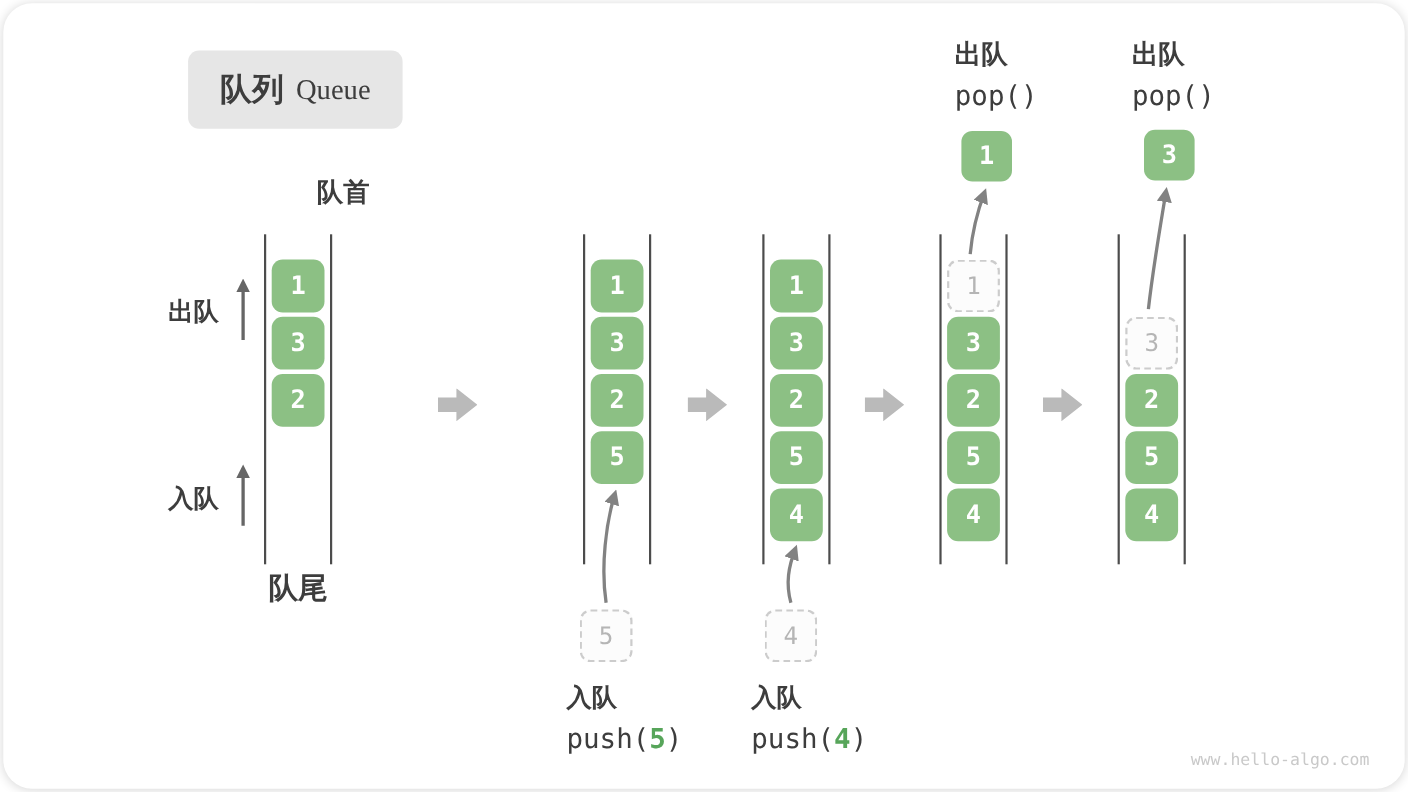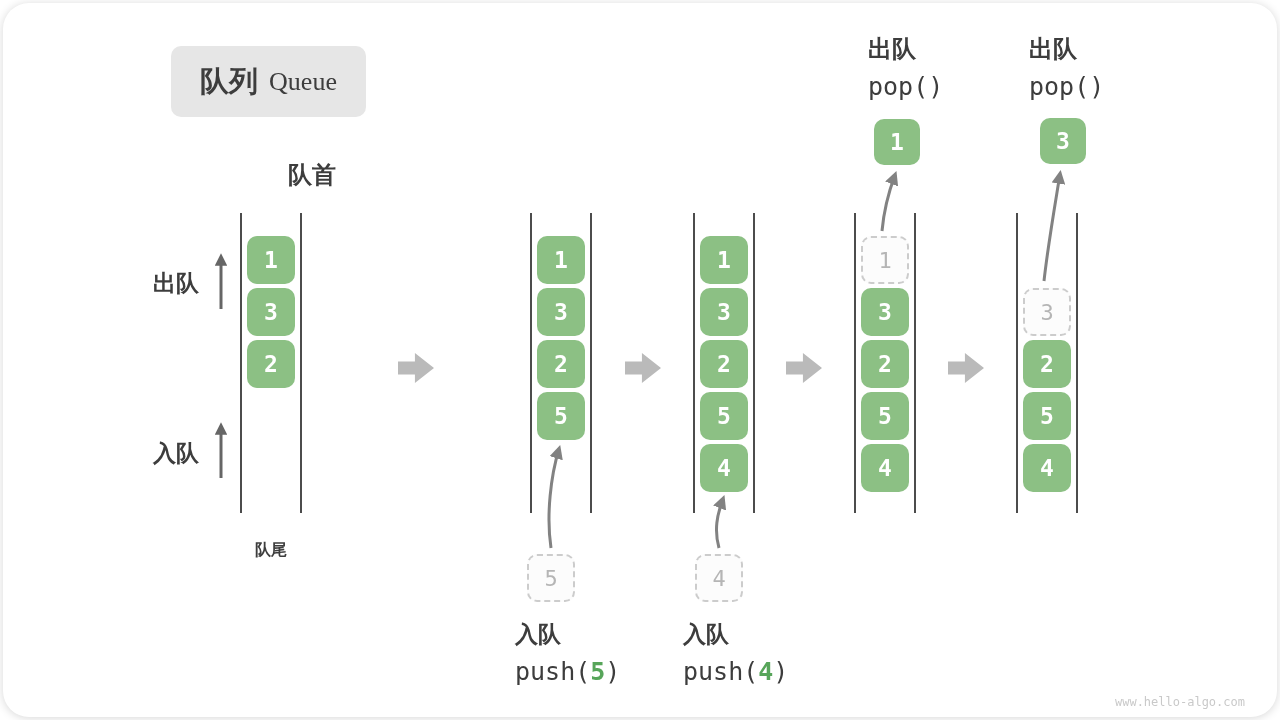--- a/index.html
+++ b/index.html
@@ -17,21 +17,21 @@
     background:var(--title-bg);border-radius:10px;
     display:flex;align-items:center;justify-content:center;gap:11px;
     color:var(--label-text);
   }
   .title-zh{font-size:29px;font-weight:bold;}
   .title-en{font-family:Liberation Serif, serif;font-size:26px;}
 
   
   .lbl{position:absolute;color:var(--label-text);font-weight:bold;font-size:23px;white-space:nowrap;}
   .lbl-front{left:237px;top:156px;width:62px;text-align:center;font-size:24px;margin-left:41px;}
-  .lbl-rear{left:237px;top:537px;width:62px;text-align:center;font-size:16px;}
+  .lbl-rear{left:237px;top:514px;width:62px;text-align:center;font-size:27px;}
   .lbl-deq{left:138px;top:265px;width:58px;text-align:right;}
   .lbl-enq{left:138px;top:435px;width:58px;text-align:right;}
 
   
   .channel{position:absolute;top:210px;width:62px;height:300px;}
   .channel::before,.channel::after{
     content:'';position:absolute;top:0;bottom:0;width:2px;background:var(--line);
   }
   .channel::before{left:0;}
   .channel::after{right:0;}
@@ -63,23 +63,23 @@
   .op .code .arg{color:var(--accent-green);font-weight:bold;}
   .op-push1{left:512px;top:616px;}
   .op-push2{left:680px;top:616px;}
   .op-pop1{left:865px;top:30px;}
   .op-pop2{left:1026px;top:30px;}
   .op-pop1 .zh,.op-pop2 .zh{font-size:24px;}
 
   svg.arrow-layer{position:absolute;left:0;top:0;pointer-events:none;}
 
   .watermark{
-    position:absolute;right:32px;bottom:8px;
+    position:absolute;right:32px;bottom:18px;
     font-family:"DejaVu Sans Mono","Liberation Mono",monospace;
-    font-size:12px;color:var(--watermark);
+    font-size:15px;color:var(--watermark);
   }
 </style>
 </head>
 <body>
 
 <div class="canvas">
 
   <div class="title-box">
     <span class="title-zh">队列</span>
     <span class="title-en">Queue</span>

